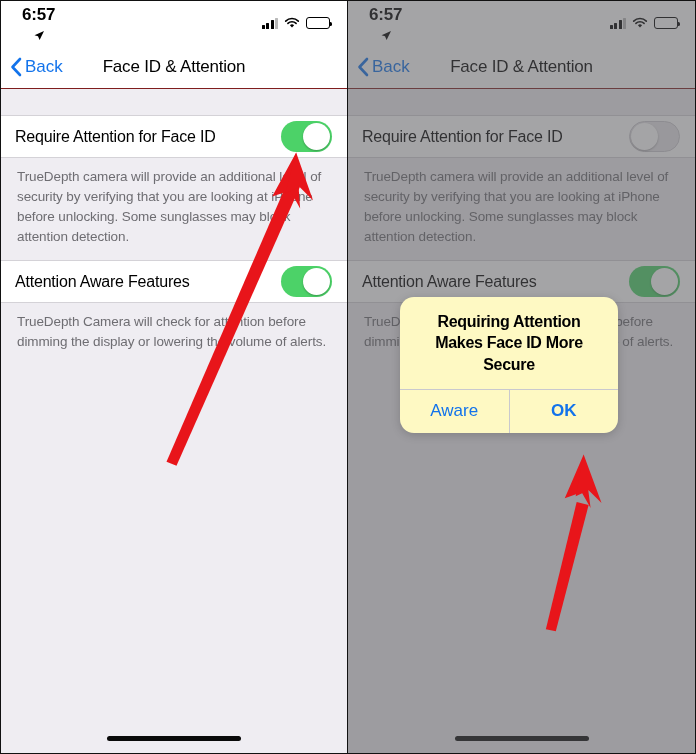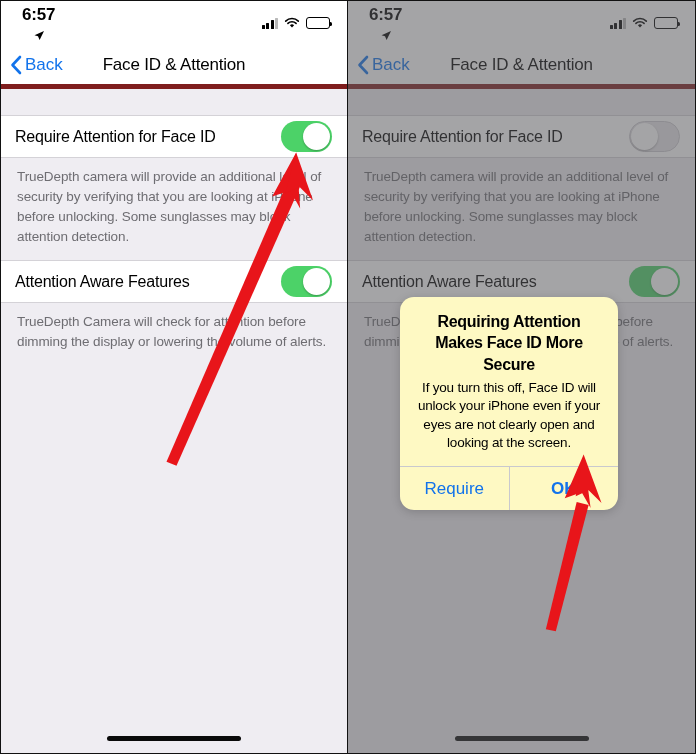--- a/index.html
+++ b/index.html
@@ -77,21 +77,21 @@
   }
   .battery .fill { height: 100%; background: #000; border-radius: 1px; width: 62%; }
 
   
   .navbar {
     position: relative;
     height: 44px;
     background: #ffffff;
     display: flex;
     align-items: center;
-    border-bottom: 5px solid #7f1d1d;
+    border-bottom: 1px solid #7f1d1d;
   }
   .back-btn {
     position: absolute;
     left: 9px;
     display: flex;
     align-items: center;
     gap: 3px;
     color: #1273eb;
     cursor: pointer;
   }
@@ -340,24 +340,23 @@
     </div>
     <div class="footnote">TrueDepth Camera will check for attention before dimming the display or lowering the volume of alerts.</div>
 
     <div class="home-indicator"></div>
 
     <div class="dim"></div>
 
     <div class="alert">
       <div class="alert-body">
         <div class="alert-title">Requiring Attention Makes Face ID More Secure</div>
-        <div class="alert-msg">If you turn this off, Face ID will unlock your iPhone even if your eyes are not clearly open and looking at the screen.</div>
       </div>
       <div class="alert-actions">
-        <div class="alert-btn">Require</div>
+        <div class="alert-btn">Aware</div>
         <div class="alert-btn primary">OK</div>
       </div>
     </div>
 
     <svg class="arrow-layer" viewBox="0 0 349 754">
       <path d="M199 632 L230 504 L242 507 L209 634 Z" fill="#e8151a"></path>
       <path d="M237 456 L218 500 L235 494 L244 510 Z" fill="#e8151a"></path>
       <path d="M237 456 L229 498 L242 492 L255 505 Z" fill="#e8151a"></path>
     </svg>
   </div>

